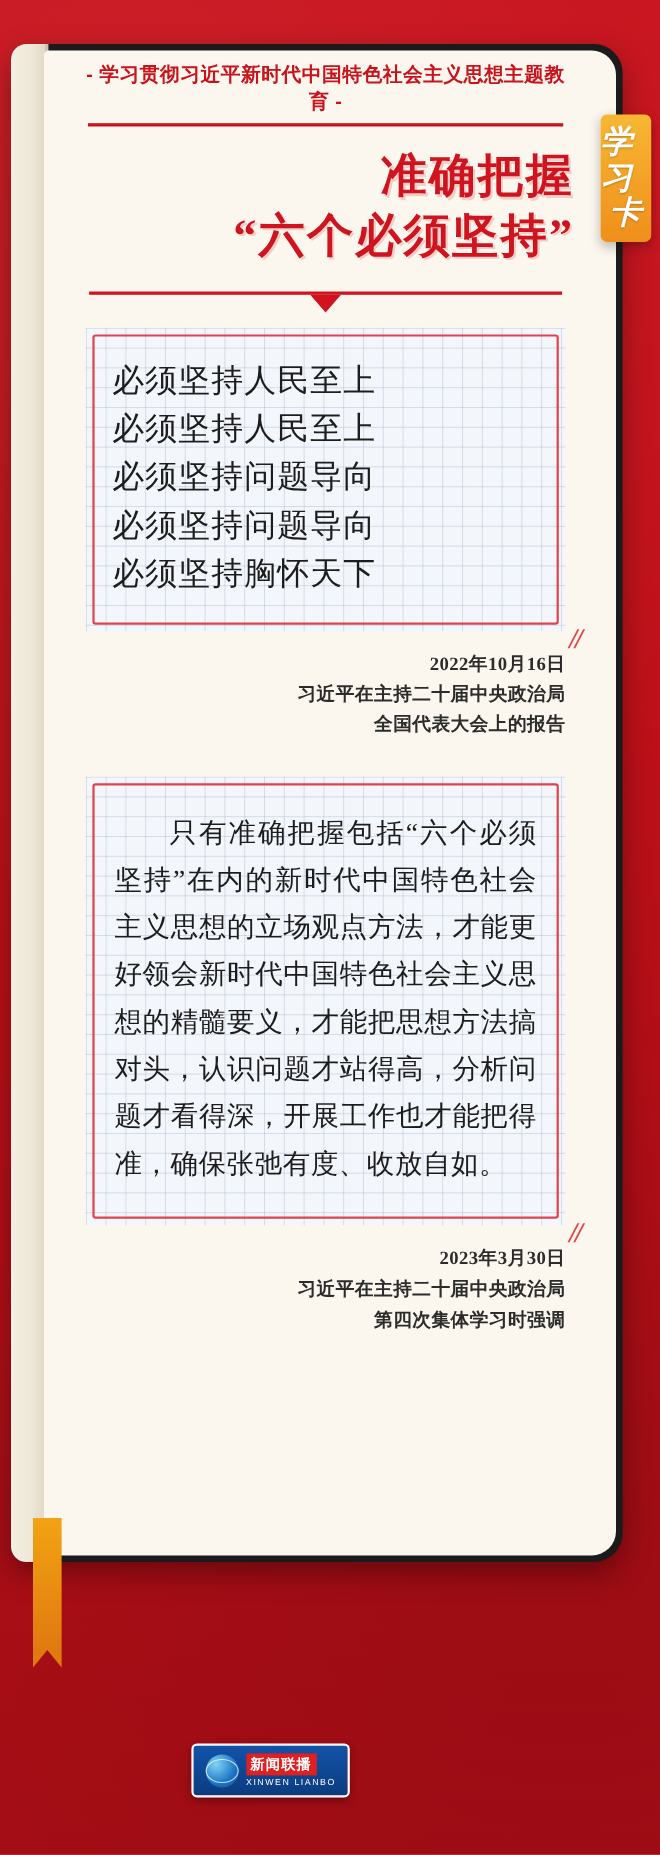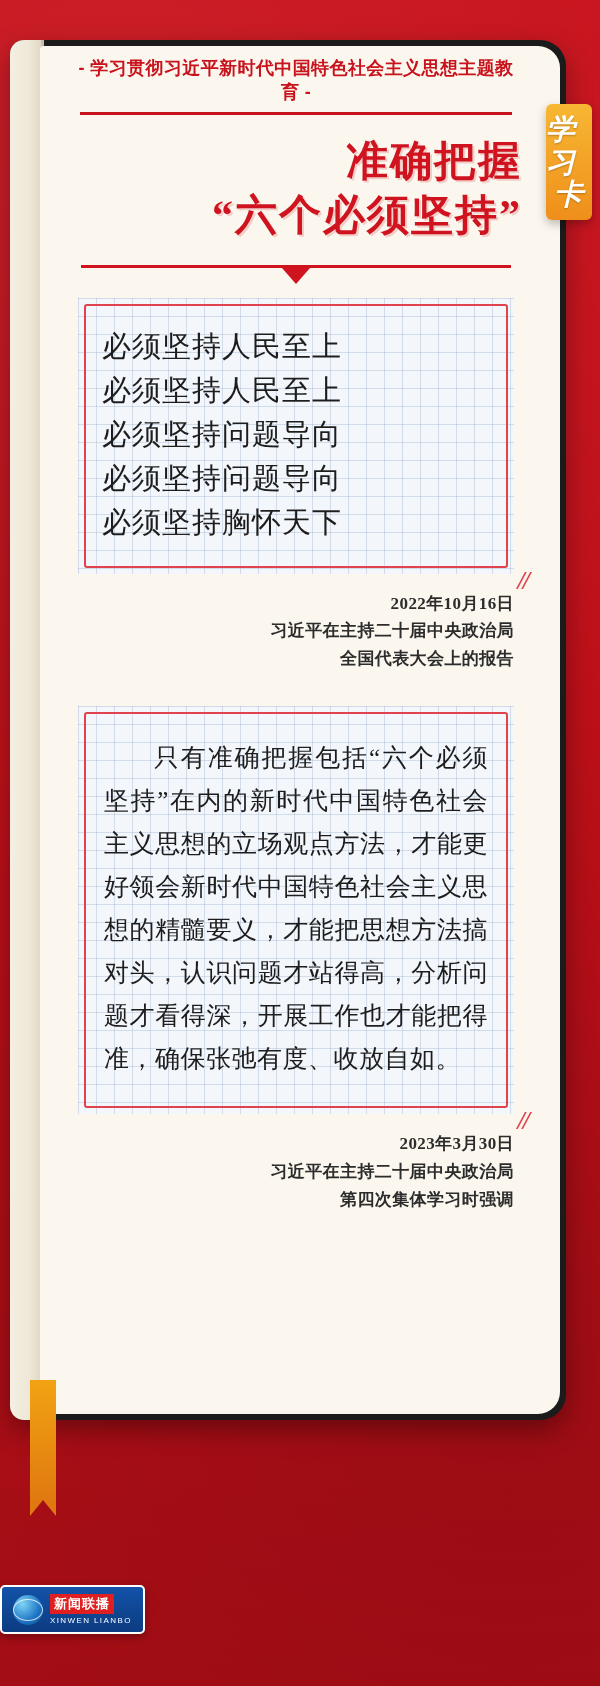--- a/index.html
+++ b/index.html
@@ -220,20 +220,21 @@
     font-weight: bold;
   }
 
   
   .footer {
     position: absolute;
     left: 0;
     bottom: 52px;
     width: 492px;
     display: flex;
+    justify-content: center;
   }
   .logo {
     display: flex;
     align-items: center;
     gap: 7px;
     background: linear-gradient(180deg, #1352a8, #0c3c80);
     border: 2px solid #ffffff;
     border-radius: 5px;
     padding: 7px 11px;
     box-shadow: 0 3px 8px rgba(0,0,0,0.3);

